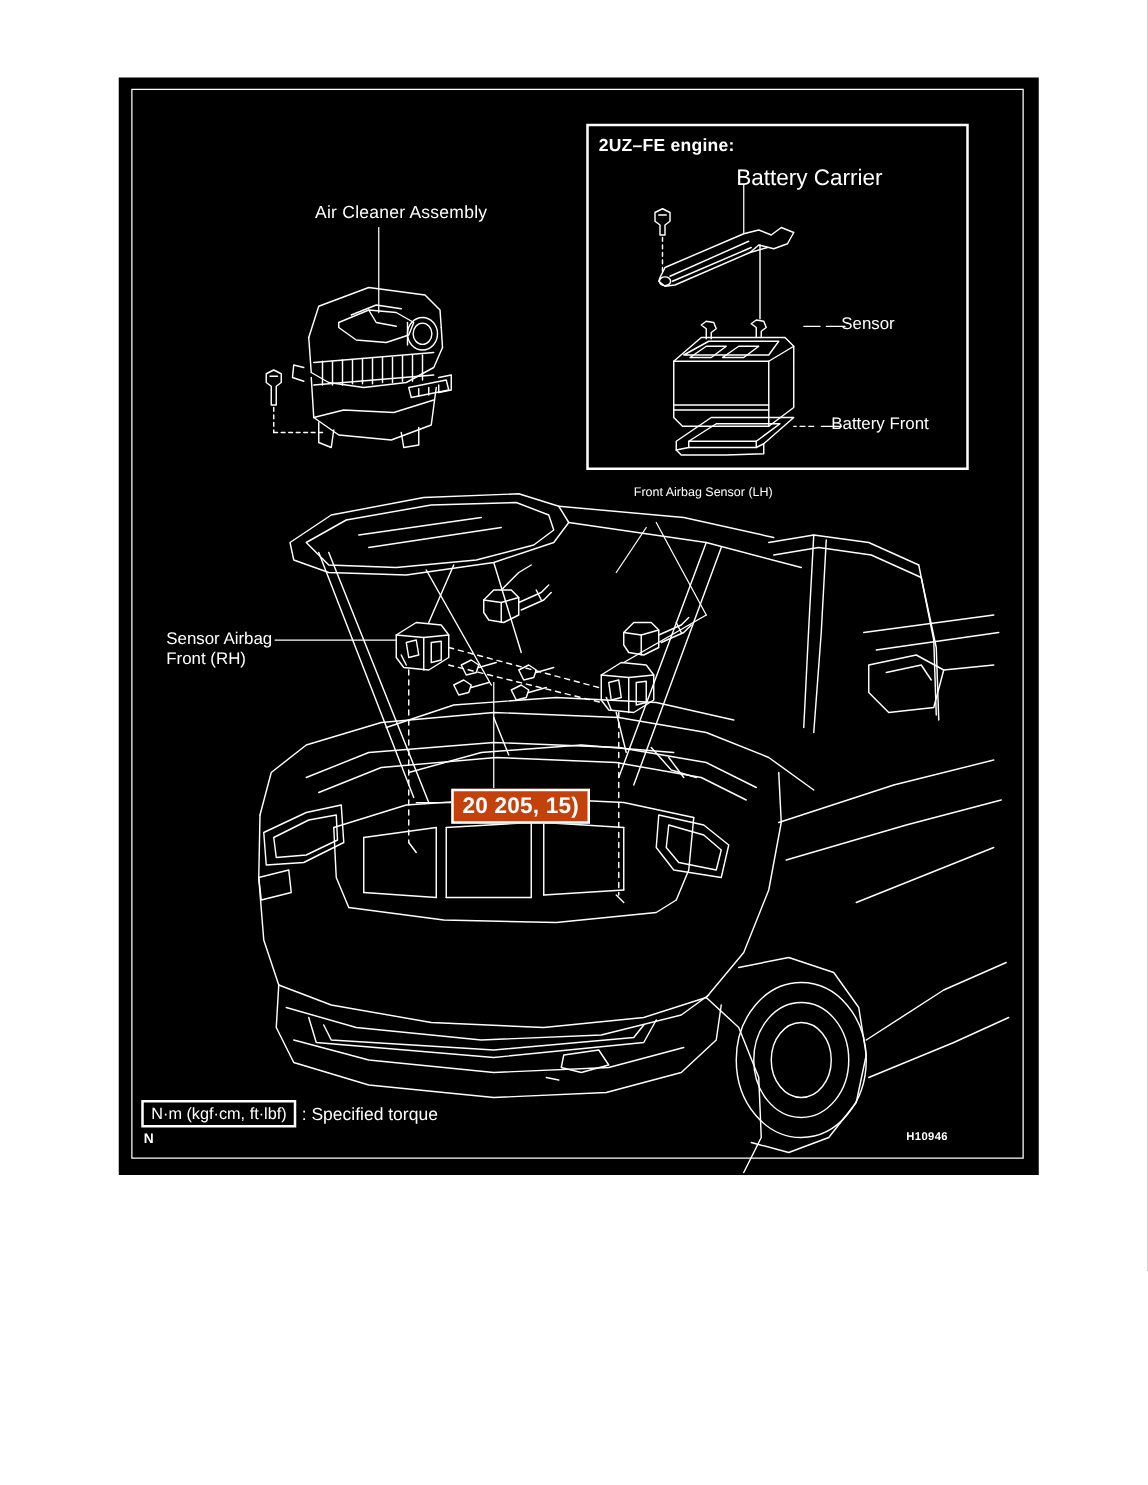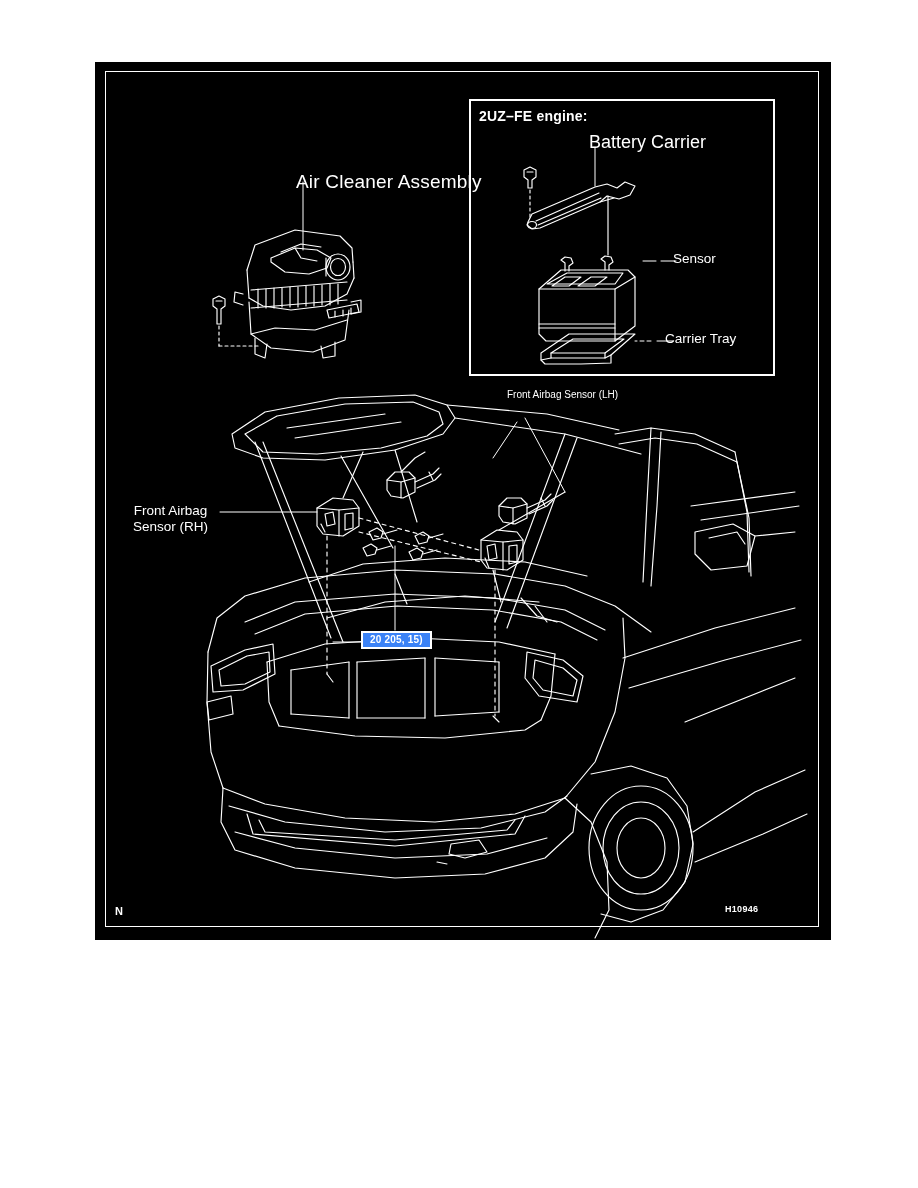--- a/index.html
+++ b/index.html
@@ -1,30 +1,30 @@
 <!DOCTYPE html>
 <html><head>
 <meta charset="utf-8">
 <style>
   html,body{margin:0;padding:0;background:#ffffff;}
   body{width:918px;height:1188px;font-family:"Liberation Sans",sans-serif;}
   #page{position:relative;width:918px;height:1188px;background:#ffffff;overflow:hidden;}
   #figure-panel{position:absolute;left:95px;top:62px;width:736px;height:878px;background:#000000;}
   #inner-border{position:absolute;left:10px;top:9px;width:714px;height:856px;border:1.5px solid #ffffff;box-sizing:border-box;}
   .art{position:absolute;left:0;top:0;width:736px;height:878px;pointer-events:none;}
-  .lbl{position:absolute;color:#ffffff;font-family:"Liberation Sans",sans-serif;white-space:nowrap;text-align:center;}
-  #lbl-air-cleaner{left:157px;top:109px;font-size:19px;letter-spacing:.2px;margin-left:44px;}
+  .lbl{position:absolute;color:#ffffff;font-family:"Liberation Sans",sans-serif;white-space:nowrap;}
+  #lbl-air-cleaner{left:157px;top:99px;font-size:14px;letter-spacing:.2px;}
   #inset-box{position:absolute;left:374px;top:37px;width:306px;height:277px;border:2px solid #ffffff;box-sizing:border-box;}
   #lbl-inset-title{left:384px;top:46px;font-size:14px;font-weight:bold;letter-spacing:.2px;}
   #lbl-battery-carrier{left:494px;top:70px;font-size:18px;}
   #lbl-battery{left:578px;top:189px;font-size:13.5px;}
   #lbl-battery-tray{left:570px;top:269px;font-size:13.5px;}
   #lbl-sensor-lh{left:412px;top:327px;font-size:10px;}
   #lbl-sensor-rh{left:38px;top:441px;font-size:13.5px;line-height:16px;}
-  #torque-callout{position:absolute;left:266px;top:569px;border:2px solid #ffffff;padding:1px 7px 2px 7px;color:#ffffff;font-size:10px;font-weight:bold;background:#3b82f6;letter-spacing:.2px;}
+  #torque-callout{position:absolute;left:266px;top:569px;border:2px solid #ffffff;padding:1px 7px 2px 7px;color:#ffffff;font-size:18px;font-weight:bold;background:#c2410c;letter-spacing:.2px;}
   #legend{position:absolute;left:18px;top:818px;display:flex;align-items:center;}
   #legend-box{border:2px solid #ffffff;padding:1px 6px 2px 6px;color:#ffffff;font-size:13px;background:#000;}
   #legend-text{color:#ffffff;font-size:14px;margin-left:4px;}
   #corner-n{position:absolute;left:20px;top:843px;color:#ffffff;font-size:11px;font-weight:bold;}
   #fig-code{position:absolute;left:630px;top:842px;color:#ffffff;font-size:9px;font-weight:bold;letter-spacing:.3px;text-align:right;}
   svg{display:block;}
 </style>
 </head>
 <body>
 
@@ -281,25 +281,29 @@
 
       </g>
     </svg>
 
     <div class="lbl" id="lbl-air-cleaner">Air Cleaner Assembly</div>
 
     <div id="inset-box"></div>
     <div class="lbl" id="lbl-inset-title">2UZ–FE engine:</div>
     <div class="lbl" id="lbl-battery-carrier">Battery Carrier</div>
     <div class="lbl" id="lbl-battery">Sensor</div>
-    <div class="lbl" id="lbl-battery-tray">Carrier Tray</div>
+    <div class="lbl" id="lbl-battery-tray">Battery Front</div>
 
     <div class="lbl" id="lbl-sensor-lh">Front Airbag Sensor (LH)</div>
-    <div class="lbl" id="lbl-sensor-rh"><span>Front Airbag</span><br><span>Sensor (RH)</span></div>
+    <div class="lbl" id="lbl-sensor-rh"><span>Sensor Airbag</span><br><span>Front (RH)</span></div>
 
     <div id="torque-callout">20 205, 15)</div>
 
+    <div id="legend">
+      <span id="legend-box">N·m (kgf·cm, ft·lbf)</span>
+      <span id="legend-text">: Specified torque</span>
+    </div>
 
     <div id="corner-n">N</div>
     <div id="fig-code">H10946</div>
 
   </div>
 </div>
 
 </body></html>

